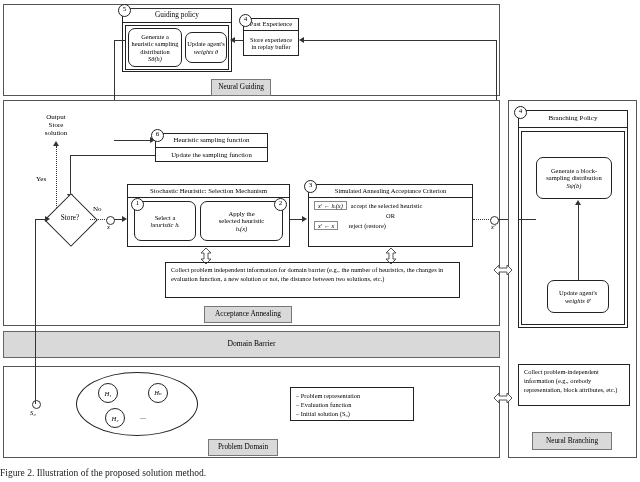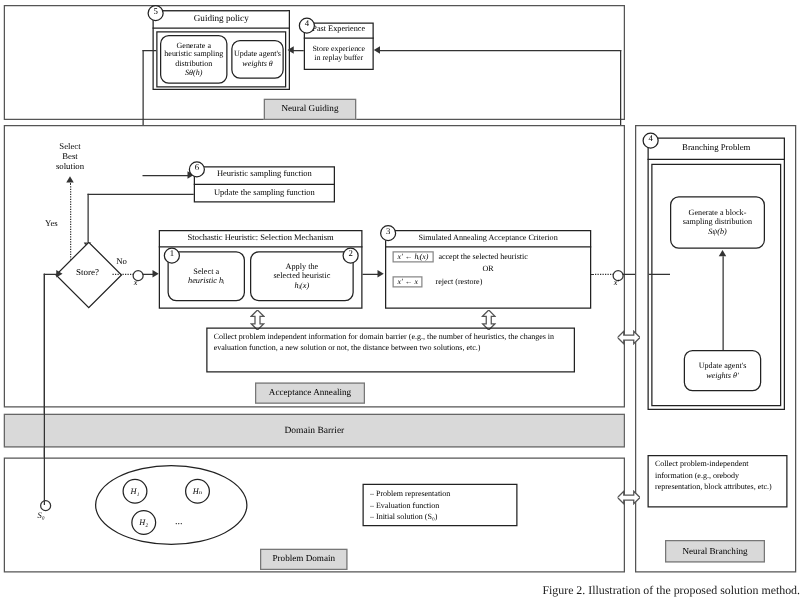--- a/index.html
+++ b/index.html
@@ -27,21 +27,21 @@
   .ar-l{border-top:3.2px solid transparent;border-bottom:3.2px solid transparent;border-right:5.5px solid #333;}
   .ar-u{border-left:3.2px solid transparent;border-right:3.2px solid transparent;border-bottom:5.5px solid #333;}
   .ar-d{border-left:3.2px solid transparent;border-right:3.2px solid transparent;border-top:5.5px solid #333;}
   .circ{position:absolute;width:7px;height:7px;border:1.3px solid #333;border-radius:50%;background:#fff;}
   .ital{font-style:italic;}
   .diamond{position:absolute;border:1.4px solid #222;background:#fff;
            transform:rotate(45deg);}
   .dtext{position:absolute;text-align:center;}
   .mathbox{border:1px solid #888;background:#fff;display:inline-block;padding:0px 3px;font-style:italic;}
   .dbl{position:absolute;}
-  .caption{position:absolute;text-align:right;width:100%;}
+  .caption{position:absolute;text-align:left;width:100%;}
   .ell{position:absolute;border:1.3px solid #222;border-radius:50%;background:#fff;}
   .hcirc{position:absolute;border:1.5px solid #222;border-radius:50%;background:#fff;
          display:flex;align-items:center;justify-content:center;font-style:italic;}
 </style>
 </head>
 <body>
 
 <div class="abs frame" style="left:3px;top:4px;width:497px;height:92px;"></div>
 
 <div class="abs frame2" style="left:122px;top:8px;width:110px;height:64px;"></div>
@@ -72,27 +72,27 @@
 <div class="arrow ar-l" style="left:230px;top:37px;"></div>
 
 <div class="ln lnh" style="left:303px;top:40px;width:194px;"></div>
 <div class="ln lnv" style="left:496px;top:40px;height:176px;"></div>
 <div class="arrow ar-l" style="left:299px;top:37px;"></div>
 
 <div class="ln lnh" style="left:122px;top:8px;width:108px;"></div>
 <div class="ln lnv" style="left:114px;top:40px;height:104px;"></div>
 <div class="ln lnh" style="left:114px;top:40px;width:11px;"></div>
 
-<div class="abs tagbox lbl" style="left:211px;top:79px;width:74px;height:17px;font-size:7.3px;">Neural Guiding</div>
+<div class="abs tagbox lbl" style="left:211px;top:79px;width:60px;height:17px;font-size:7.3px;">Neural Guiding</div>
 
 <div class="abs frame" style="left:3px;top:100px;width:497px;height:226px;"></div>
 
 <div class="abs lbl" style="left:26px;top:110px;width:60px;height:32px;font-size:7px;flex-direction:column;">
-  <span>Select</span>
-  <span>Best</span>
+  <span>Output</span>
+  <span>Store</span>
   <span>solution</span>
 </div>
 
 <div class="dotv" style="left:56px;top:146px;height:62px;"></div>
 <div class="arrow ar-u" style="left:53px;top:141px;"></div>
 <div class="abs" style="left:36px;top:175px;font-size:7px;">Yes</div>
 
 <div class="abs frame2" style="left:155px;top:133px;width:113px;height:29px;"></div>
 <div class="abs lbl hdrline" style="left:155px;top:133px;width:113px;height:14.5px;font-size:6.8px;">Heuristic sampling function</div>
 <div class="abs lbl" style="left:155px;top:147.5px;width:113px;height:14.5px;font-size:6.8px;">Update the sampling function</div>
@@ -197,21 +197,21 @@
   <div>–  Initial solution (S₀)</div>
 </div>
 
 <div class="abs tagbox lbl" style="left:208px;top:439px;width:70px;height:17px;font-size:7.3px;">Problem Domain</div>
 
 <div class="ln lnv" style="left:35px;top:219px;height:185px;"></div>
 
 <div class="abs frame" style="left:508px;top:100px;width:129px;height:358px;"></div>
 
 <div class="abs frame2" style="left:518px;top:110px;width:110px;height:218px;"></div>
-<div class="abs lbl hdrline" style="left:518px;top:110px;width:110px;height:18px;font-size:7px;">Branching Problem</div>
+<div class="abs lbl hdrline" style="left:518px;top:110px;width:110px;height:18px;font-size:7px;">Branching Policy</div>
 <div class="num" style="left:514px;top:106px;">4</div>
 <div class="abs" style="left:521px;top:131px;width:104px;height:194px;border:1.2px solid #222;"></div>
 
 <div class="abs rbox lbl" style="left:536px;top:157px;width:76px;height:42px;font-size:6.5px;flex-direction:column;">
   <span>Generate a block-</span>
   <span>sampling distribution</span>
   <span class="ital">Sψ(b)</span>
 </div>
 
 <div class="abs rbox lbl" style="left:547px;top:280px;width:62px;height:33px;font-size:6.5px;flex-direction:column;">

